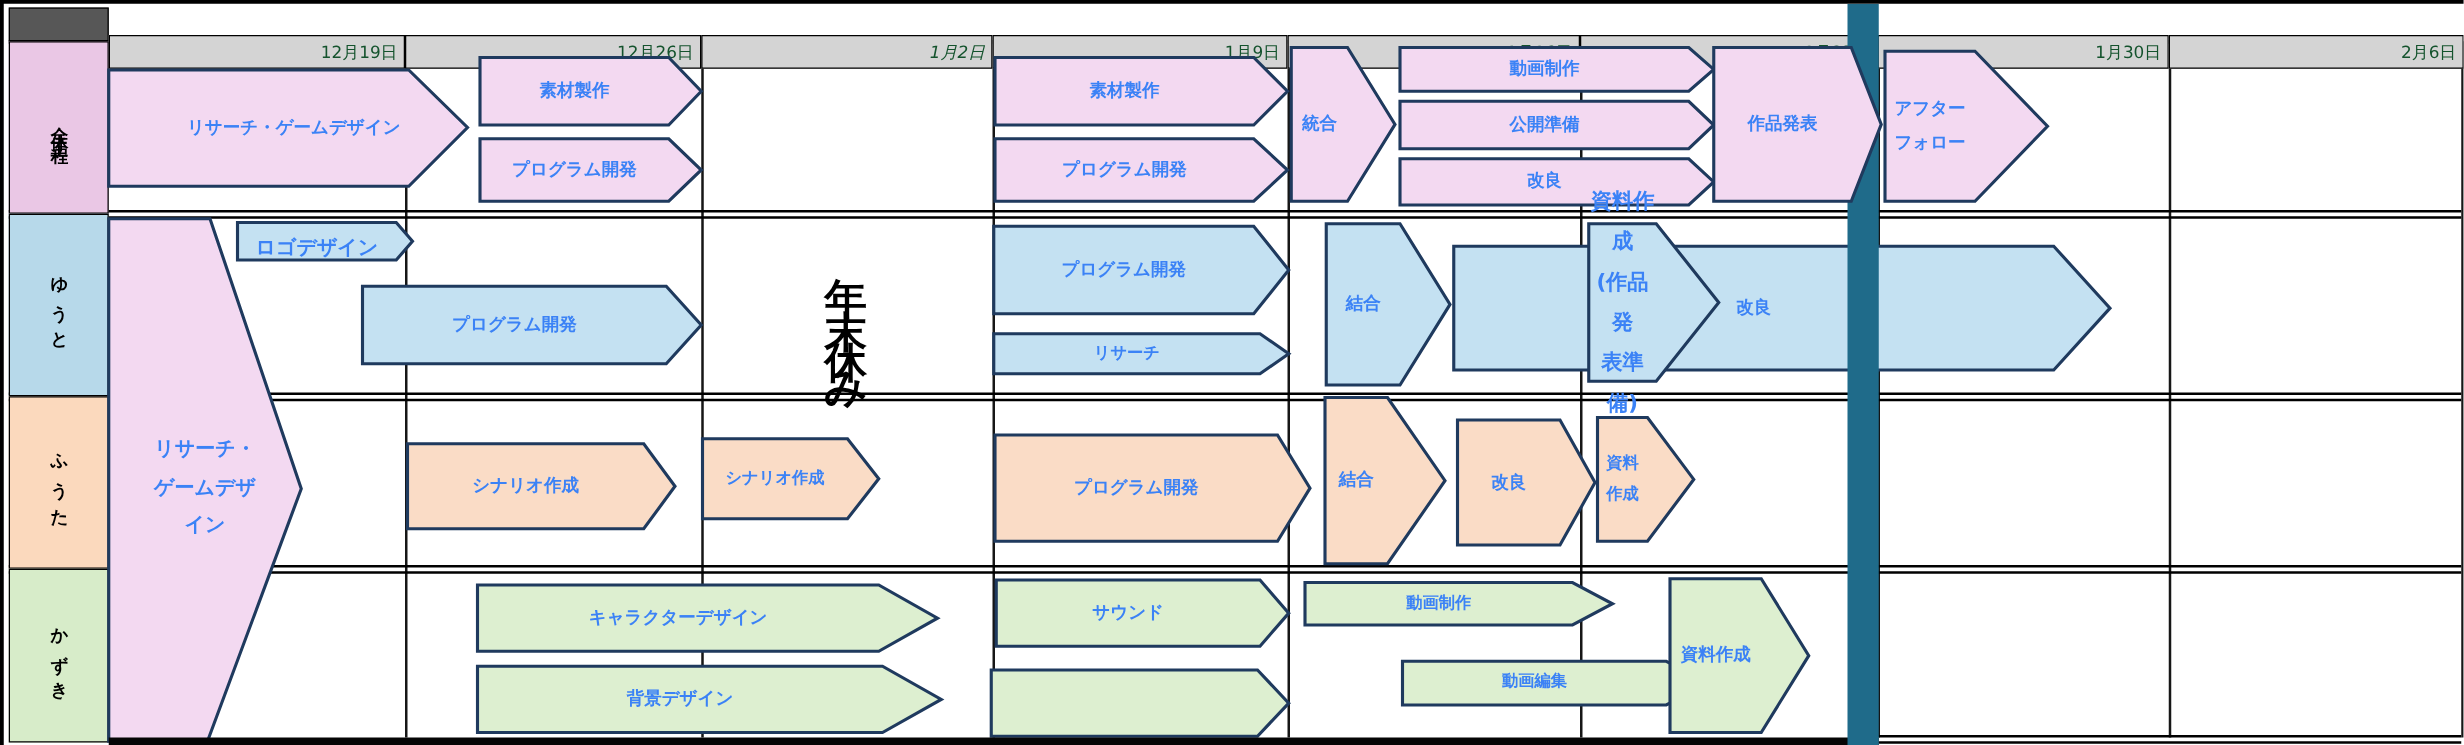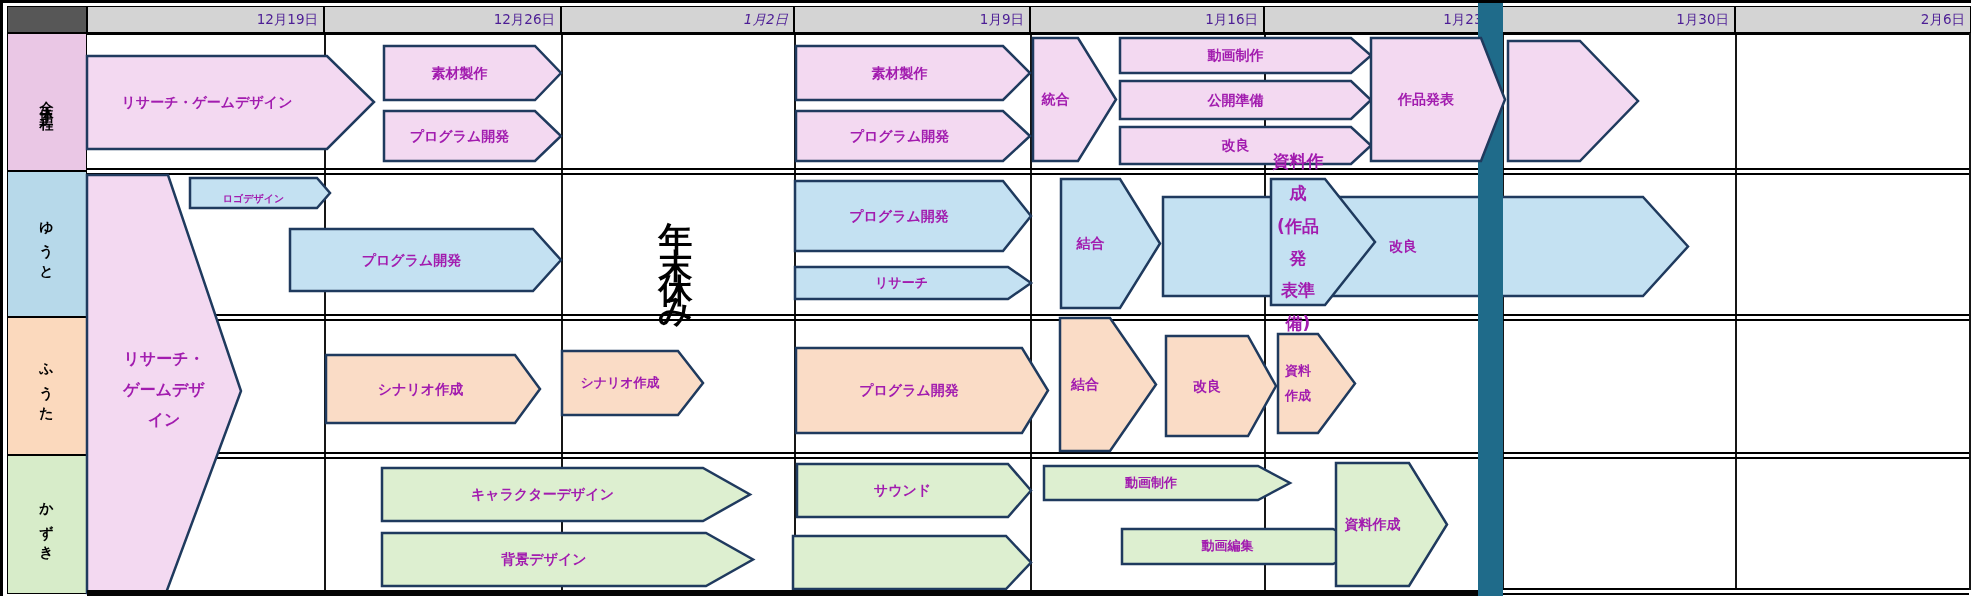--- a/index.html
+++ b/index.html
@@ -1,31 +1,31 @@
 <!DOCTYPE html>
 <html><head>
 <meta charset="utf-8">
 <style>
   html,body{margin:0;padding:0;background:#fff;}
   #stage{position:relative;width:1971px;height:596px;background:#fff;overflow:hidden;
          font-family:"DejaVu Sans","Liberation Sans",sans-serif;
          border-left:3px solid #000;border-top:3px solid #000;box-sizing:border-box;}
   .abs{position:absolute;box-sizing:border-box;}
-  .hcell{background:#d4d4d4;border:1.5px solid #000;font-size:13.5px;color:#4c1d95;
-         display:flex;align-items:center;justify-content:flex-end;padding-right:5px;z-index:2;}
+  .hcell{background:#d4d4d4;border:1.5px solid #000;font-size:13.5px;color:#14532d;
+         display:flex;align-items:center;justify-content:flex-end;padding-right:5px;z-index:2;margin-top:22px;}
   .corner{background:#575757;border:1.5px solid #000;z-index:2;}
   .rlabel{border:1.5px solid #000;display:flex;align-items:center;justify-content:center;
           font-weight:bold;font-size:14px;color:#000;writing-mode:vertical-rl;
           text-orientation:upright;letter-spacing:6px;z-index:2;}
   .gridline{width:1.5px;background:#161616;z-index:1;}
   .sep{height:7px;border-top:2px solid #000;border-bottom:2px solid #000;z-index:1;}
   .bar{z-index:2;}
   .bar svg{position:absolute;left:-3px;top:-3px;overflow:visible;}
   .bar-label{position:absolute;display:flex;align-items:center;justify-content:center;
-             text-align:center;font-weight:bold;color:#a21caf;white-space:pre-line;
+             text-align:center;font-weight:bold;color:#3b82f6;white-space:pre-line;
              line-height:1.9;pointer-events:none;}
   .holiday{writing-mode:vertical-rl;text-orientation:upright;font-weight:bold;color:#000;
            z-index:1;letter-spacing:26px;}
   .divider{background:#1f6b8a;z-index:4;}
   .strip{background:#050505;z-index:2;}
 </style>
 </head>
 <body>
 
 <div id="stage">
@@ -59,21 +59,21 @@
       <div class="abs sep" style="left: 4px; top: 165px; width: 1962px;"></div>
       <div class="abs sep" style="left: 4px; top: 311px; width: 1962px;"></div>
       <div class="abs sep" style="left: 4px; top: 449px; width: 1962px;"></div>
     </div>
   <div id="layer-bars">
       <div class="abs holiday" style="left: 652px; top: 192px; font-size: 34px; width: 44px;">年末休み</div>
       <div class="abs bar" style="left: 84px; top: 53px; width: 287px; height: 93px; z-index: 2;">
         <svg width="293" height="99">
           <polygon points="3,3 243,3 290,49 243,96 3,96" fill="#f3d9f1" stroke="#1f3a5e" stroke-width="2.5"></polygon>
         </svg>
-        <div class="bar-label" style="left: 0px; top: 0px; width: 240px; height: 93px; font-size: 14px;">リサーチ・ゲームデザイン</div>
+        <div class="bar-label" style="left: 0px; top: 0px; width: 240px; height: 93px; font-size: 14px; padding-left: 28px;">リサーチ・ゲームデザイン</div>
       </div>
       <div class="abs bar" style="left: 381px; top: 43px; width: 177px; height: 54px; z-index: 2;">
         <svg width="183" height="60">
           <polygon points="3,3 154,3 180,30 154,57 3,57" fill="#f3d9f1" stroke="#1f3a5e" stroke-width="2.5"></polygon>
         </svg>
         <div class="bar-label" style="left: 0px; top: 0px; width: 151px; height: 54px; font-size: 14px;">素材製作</div>
       </div>
       <div class="abs bar" style="left: 381px; top: 108px; width: 177px; height: 50px; z-index: 2;">
         <svg width="183" height="56">
           <polygon points="3,3 154,3 180,28 154,53 3,53" fill="#f3d9f1" stroke="#1f3a5e" stroke-width="2.5"></polygon>
@@ -119,34 +119,36 @@
       <div class="abs bar" style="left: 1368px; top: 35px; width: 134px; height: 123px; z-index: 5;">
         <svg width="140" height="129">
           <polygon points="3,3 113,3 137,64.5 113,126 3,126" fill="#f3d9f1" stroke="#1f3a5e" stroke-width="2.5"></polygon>
         </svg>
         <div class="bar-label" style="left: 0px; top: 0px; width: 110px; height: 123px; font-size: 14px;">作品発表</div>
       </div>
       <div class="abs bar" style="left: 1505px; top: 38px; width: 130px; height: 120px; z-index: 5;">
         <svg width="136" height="126">
           <polygon points="3,3 75,3 133,63 75,123 3,123" fill="#f3d9f1" stroke="#1f3a5e" stroke-width="2.5"></polygon>
         </svg>
+        <div class="bar-label" style="left: 0px; top: 0px; width: 72px; height: 120px; font-size: 14px;">アフター
+フォロー</div>
       </div>
       <div class="abs bar" style="left: 84px; top: 172px; width: 154px; height: 418px; z-index: 2;">
         <svg width="160" height="424">
           <polygon points="3,3 84,3 157,219 82,421 3,421" fill="#f3d9f1" stroke="#1f3a5e" stroke-width="2.5"></polygon>
         </svg>
         <div class="bar-label" style="left: 2px; top: 150px; width: 150px; height: 130px; font-size: 16px;">リサーチ・
 ゲームデザ
 イン</div>
       </div>
       <div class="abs bar" style="left: 187px; top: 175px; width: 140px; height: 30px; z-index: 2;">
         <svg width="146" height="36">
           <polygon points="3,3 130,3 143,18 130,33 3,33" fill="#c4e1f2" stroke="#1f3a5e" stroke-width="2.5"></polygon>
         </svg>
-        <div class="bar-label" style="left: 0px; top: 0px; width: 127px; height: 40px; font-size: 10px;">ロゴデザイン</div>
+        <div class="bar-label" style="left: 0px; top: 0px; width: 127px; height: 40px; font-size: 16px;">ロゴデザイン</div>
       </div>
       <div class="abs bar" style="left: 287px; top: 226px; width: 271px; height: 62px; z-index: 2;">
         <svg width="277" height="68">
           <polygon points="3,3 246,3 274,34 246,65 3,65" fill="#c4e1f2" stroke="#1f3a5e" stroke-width="2.5"></polygon>
         </svg>
         <div class="bar-label" style="left: 0px; top: 0px; width: 243px; height: 62px; font-size: 14px;">プログラム開発</div>
       </div>
       <div class="abs bar" style="left: 792px; top: 178px; width: 236px; height: 70px; z-index: 2;">
         <svg width="242" height="76">
           <polygon points="3,3 211,3 239,38 211,73 3,73" fill="#c4e1f2" stroke="#1f3a5e" stroke-width="2.5"></polygon>

